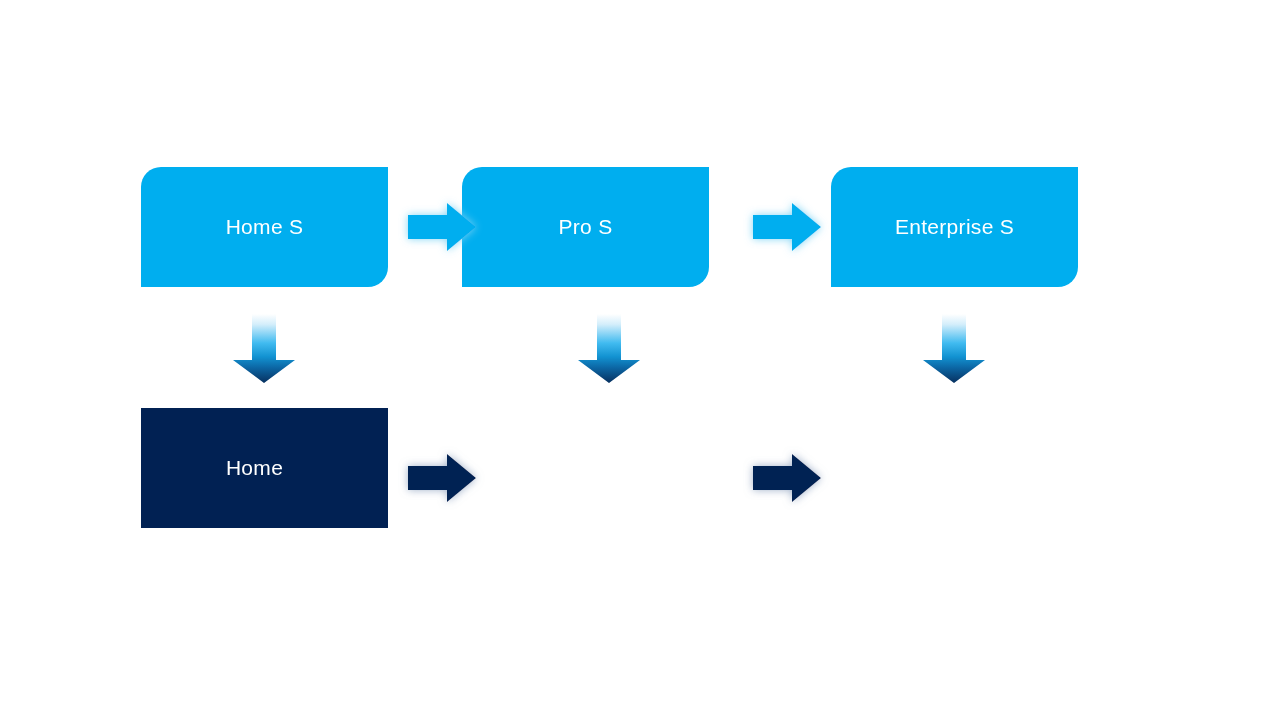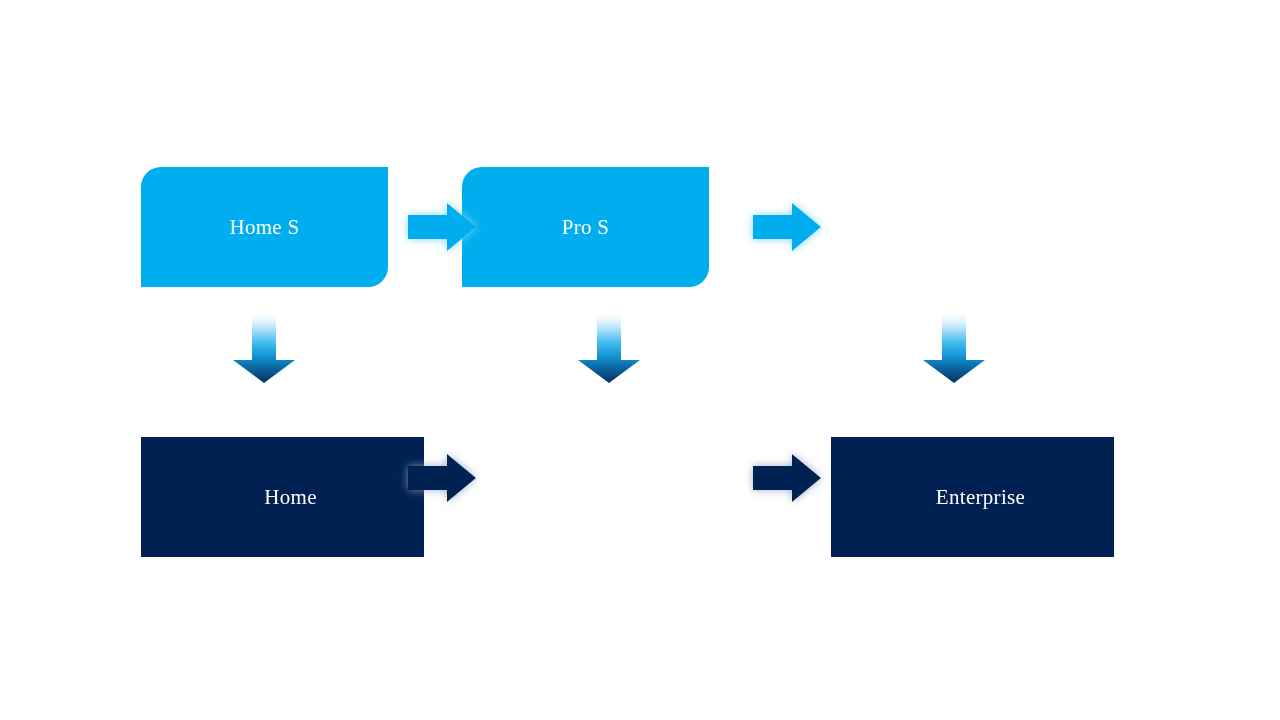--- a/index.html
+++ b/index.html
@@ -15,31 +15,29 @@
     background: #ffffff;
     overflow: hidden;
   }
   .box {
     position: absolute;
     width: 247px;
     height: 120px;
     display: flex;
     align-items: center;
     justify-content: center;
-    font-family: Liberation Serif, serif;
   }
   .box-top {
     top: 167px;
     background: #00AEEF;
     border-radius: 20px 0 20px 0;
   }
   .box-bottom {
-    top: 437px;
+    top: 408px;
     background: #012153;
-    padding-left: 36px;
   }
   .box-label {
     color: #ffffff;
     font-size: 21px;
     font-weight: 400;
     letter-spacing: 0.3px;
     white-space: nowrap;
   }
   .box-bottom .box-label {
     transform: translateX(-10px);
@@ -82,20 +80,23 @@
       </filter>
     </defs>
   </svg>
 
   <div class="box box-top" style="left:141px">
     <span class="box-label">Home S</span>
   </div>
   <div class="box box-top" style="left:462px">
     <span class="box-label">Pro S</span>
   </div>
+  <div class="box box-top" style="left:831px">
+    <span class="box-label">Enterprise S</span>
+  </div>
 
   <svg class="arrow-svg h-arrow h-arrow-top pos-gap1" viewBox="0 0 100 80">
     <polygon points="16,28 55,28 55,16 84,40 55,64 55,52 16,52" fill="#00AEEF" filter="url(#glowLight)"></polygon>
   </svg>
   <svg class="arrow-svg h-arrow h-arrow-top pos-gap2" viewBox="0 0 100 80">
     <polygon points="16,28 55,28 55,16 84,40 55,64 55,52 16,52" fill="#00AEEF" filter="url(#glowLight)"></polygon>
   </svg>
 
   <svg class="arrow-svg v-arrow v-pos-1" viewBox="0 0 80 70">
     <polygon points="28,0 52,0 52,46 71,46 40,69 9,46 28,46" fill="url(#downGrad)"></polygon>
@@ -103,23 +104,20 @@
   <svg class="arrow-svg v-arrow v-pos-2" viewBox="0 0 80 70">
     <polygon points="28,0 52,0 52,46 71,46 40,69 9,46 28,46" fill="url(#downGrad)"></polygon>
   </svg>
   <svg class="arrow-svg v-arrow v-pos-3" viewBox="0 0 80 70">
     <polygon points="28,0 52,0 52,46 71,46 40,69 9,46 28,46" fill="url(#downGrad)"></polygon>
   </svg>
 
   <div class="box box-bottom" style="left:141px">
     <span class="box-label">Home</span>
   </div>
-  <div class="box box-bottom" style="left:831px">
-    <span class="box-label">Enterprise</span>
-  </div>
 
   <svg class="arrow-svg h-arrow h-arrow-bottom pos-gap1" viewBox="0 0 100 80">
     <polygon points="16,28 55,28 55,16 84,40 55,64 55,52 16,52" fill="#012153" filter="url(#glowDark)"></polygon>
   </svg>
   <svg class="arrow-svg h-arrow h-arrow-bottom pos-gap2" viewBox="0 0 100 80">
     <polygon points="16,28 55,28 55,16 84,40 55,64 55,52 16,52" fill="#012153" filter="url(#glowDark)"></polygon>
   </svg>
 
 </div>
 

